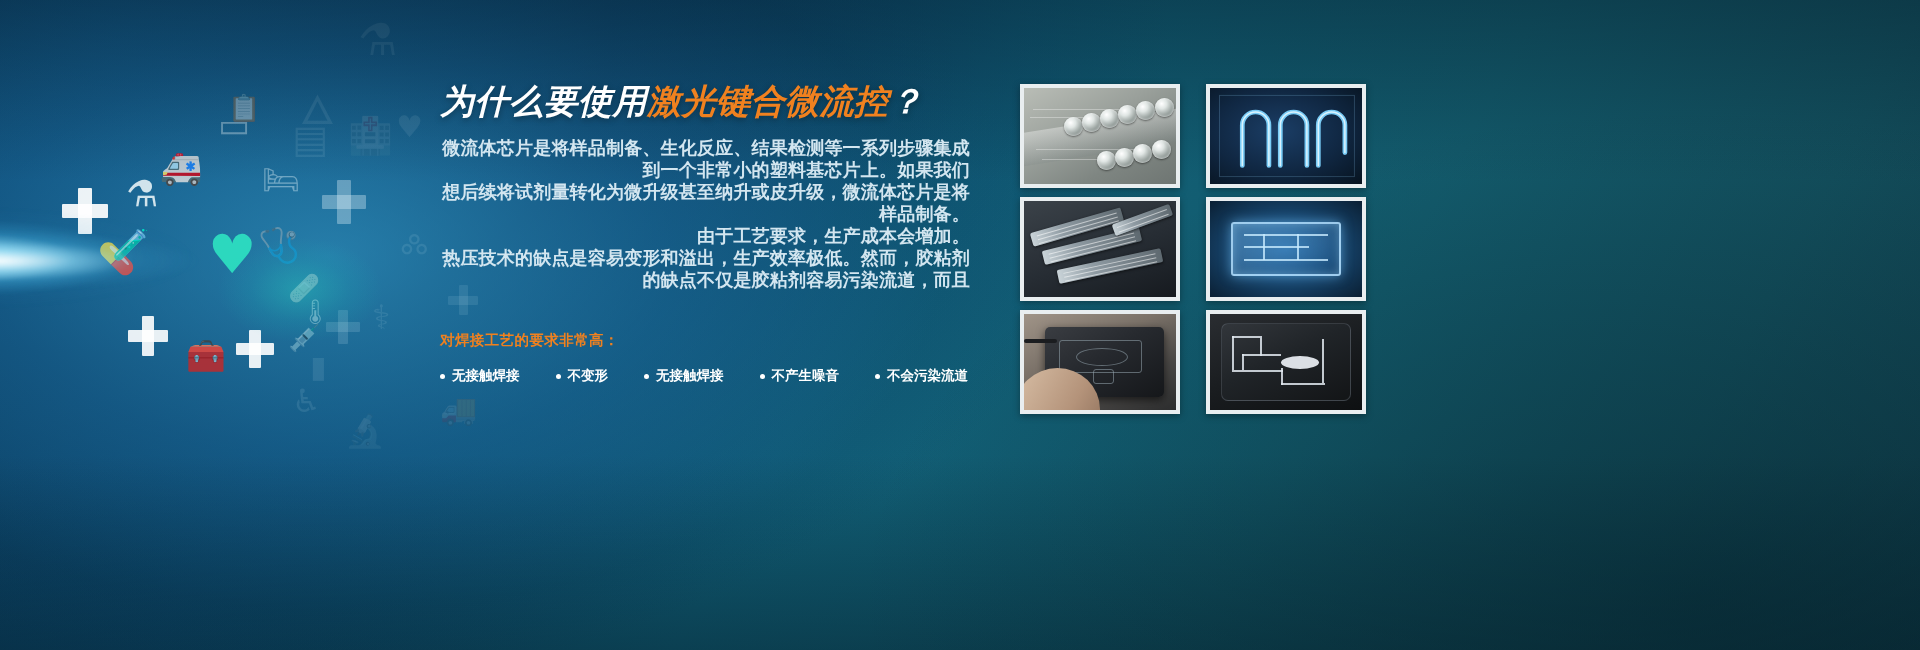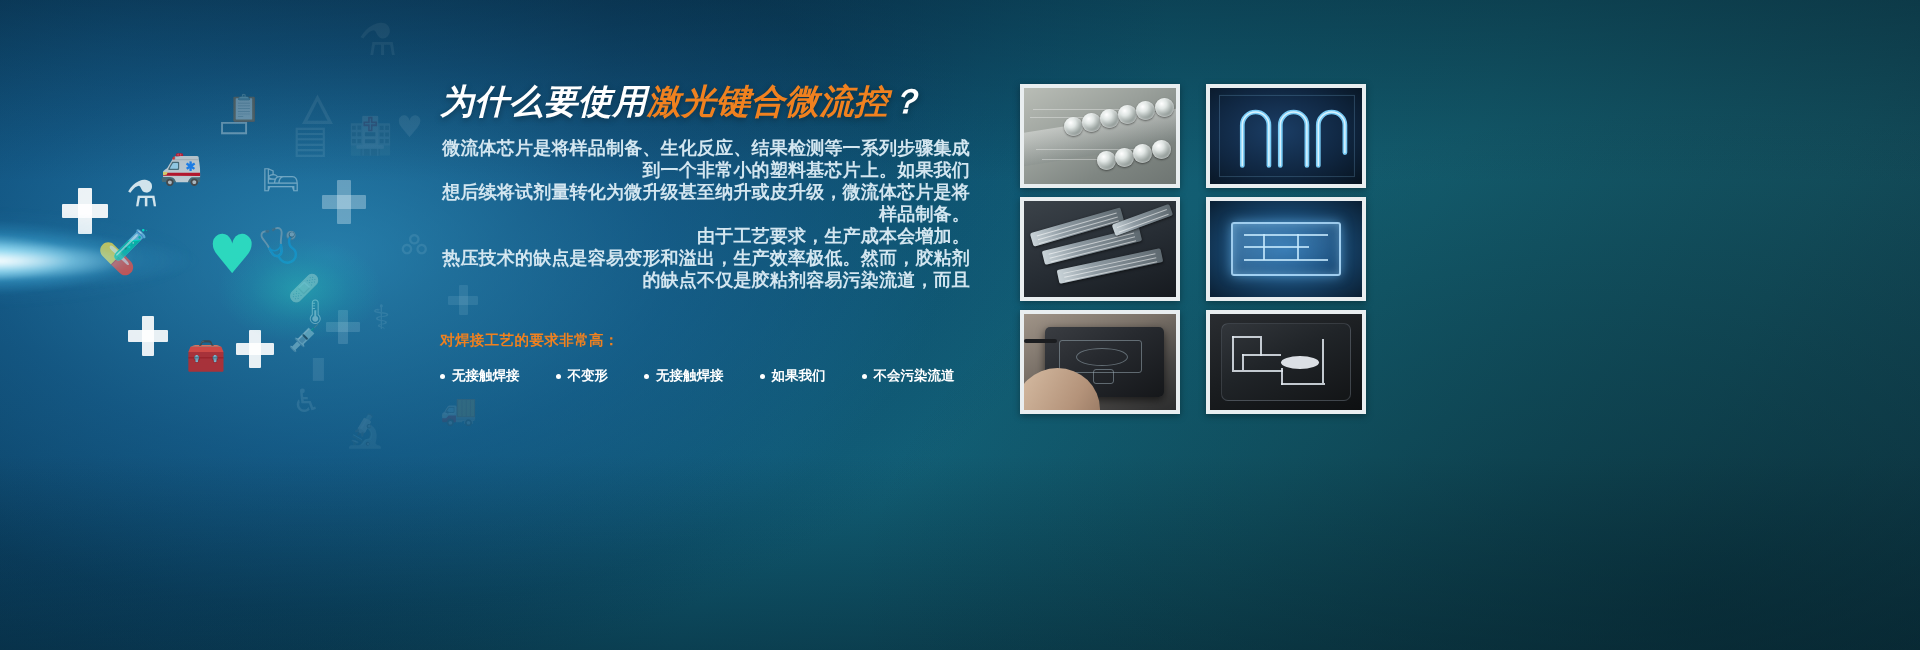--- a/index.html
+++ b/index.html
@@ -266,21 +266,21 @@
       <span class="bullet">
         <span class="dot"></span>
         <span>不变形</span>
       </span>
       <span class="bullet">
         <span class="dot"></span>
         <span>无接触焊接</span>
       </span>
       <span class="bullet">
         <span class="dot"></span>
-        <span>如果我们</span>
+        <span>不产生噪音</span>
       </span>
       <span class="bullet">
         <span class="dot"></span>
         <span>不会污染流道</span>
       </span>
     </div>
   </div>
 
   <div class="grid">
 

